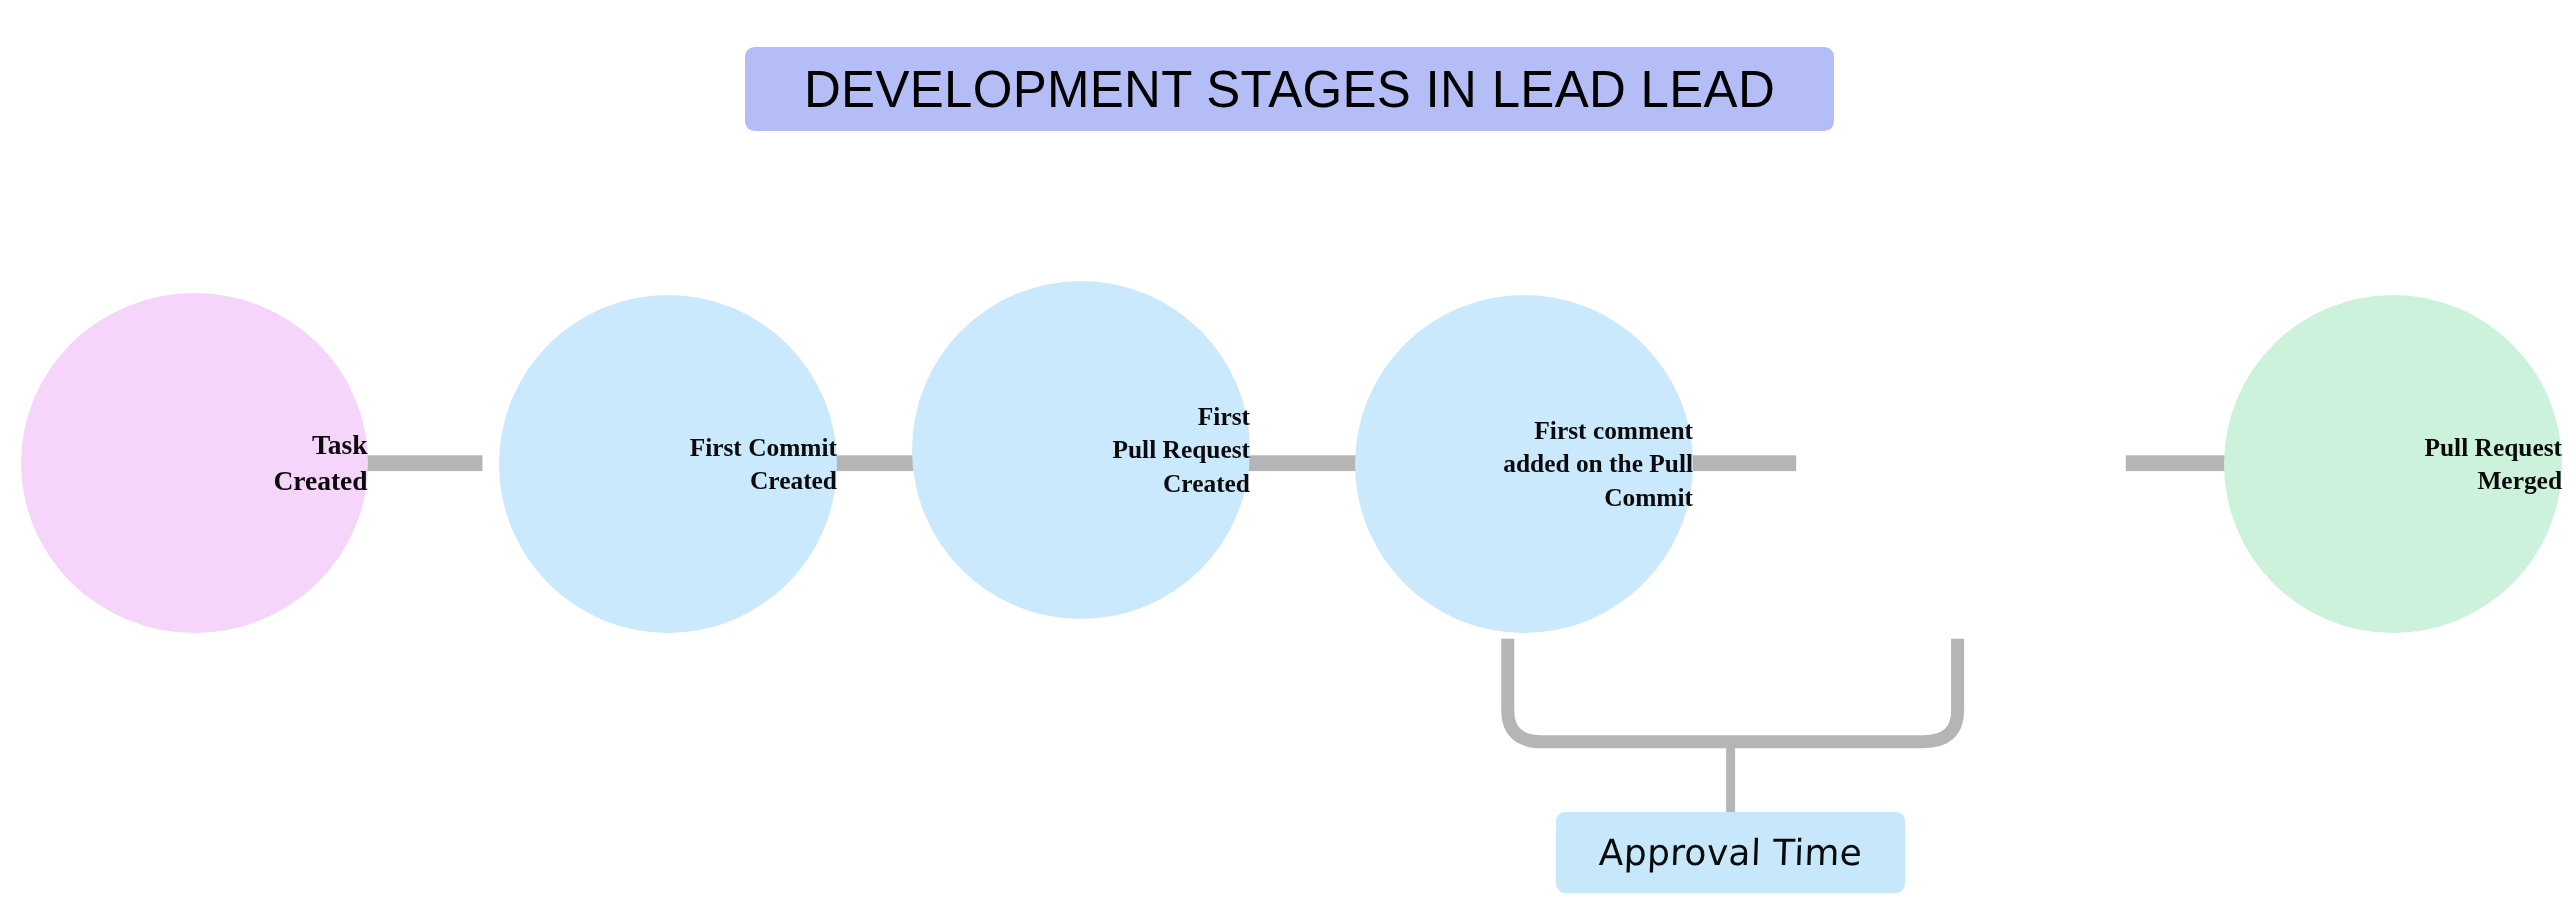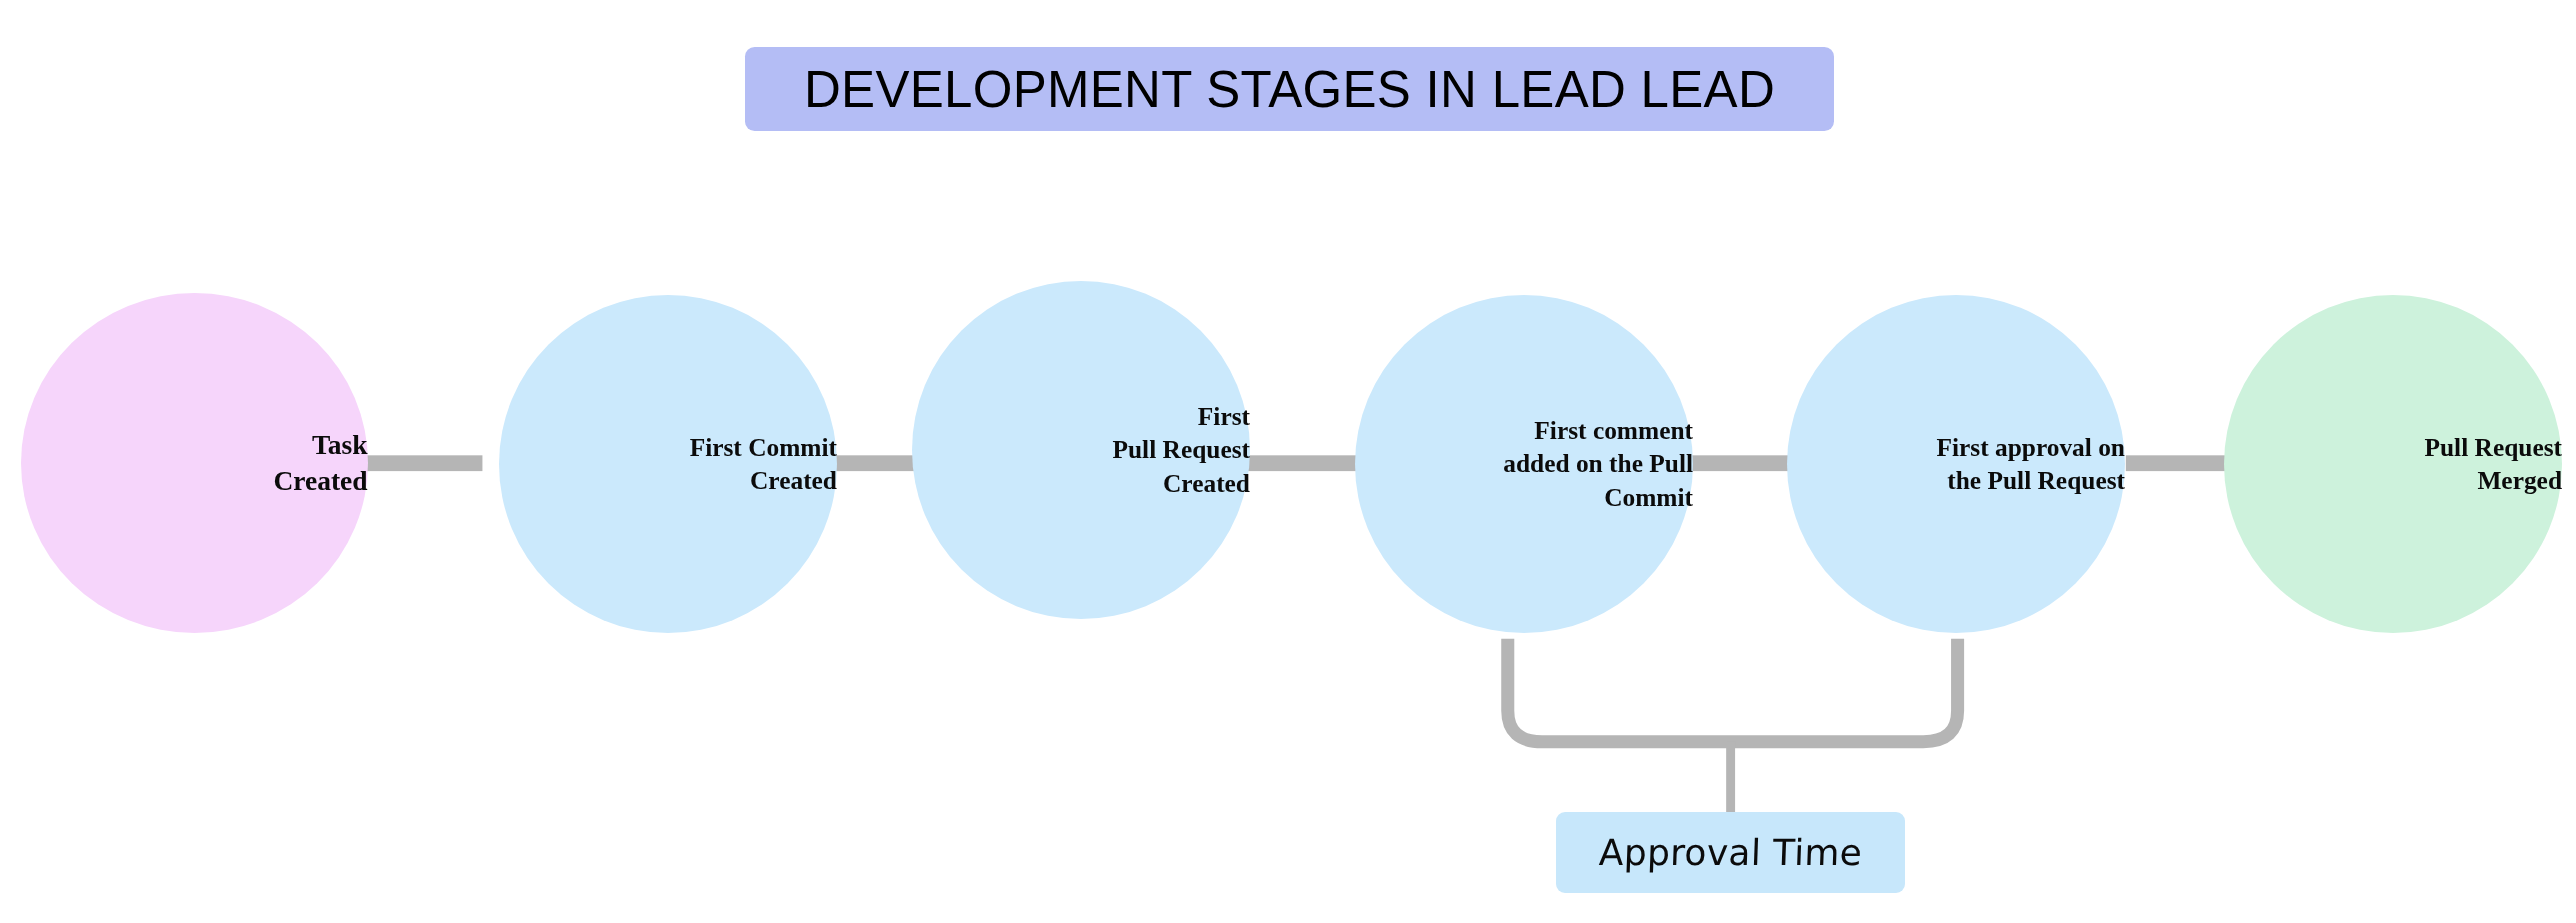--- a/index.html
+++ b/index.html
@@ -146,24 +146,20 @@
 Pull Request
 Created</span>
   </div>
 
   <div class="stage-node node-size-md fill-blue" style="left:1355px; top:295px;">
     <span class="stage-label txt-md">First comment
 added on the Pull
 Commit</span>
   </div>
 
-  <div class="stage-node node-size-md fill-blue" style="left:1787px; top:295px;">
-    <span class="stage-label txt-md">First approval on
-the Pull Request</span>
-  </div>
 
   <div class="stage-node node-size-md fill-green" style="left:2224px; top:295px;">
     <span class="stage-label txt-md">Pull Request
 Merged</span>
   </div>
 
   <div id="approval-time-box">
     <span id="approval-time-label">Approval Time</span>
   </div>
 

